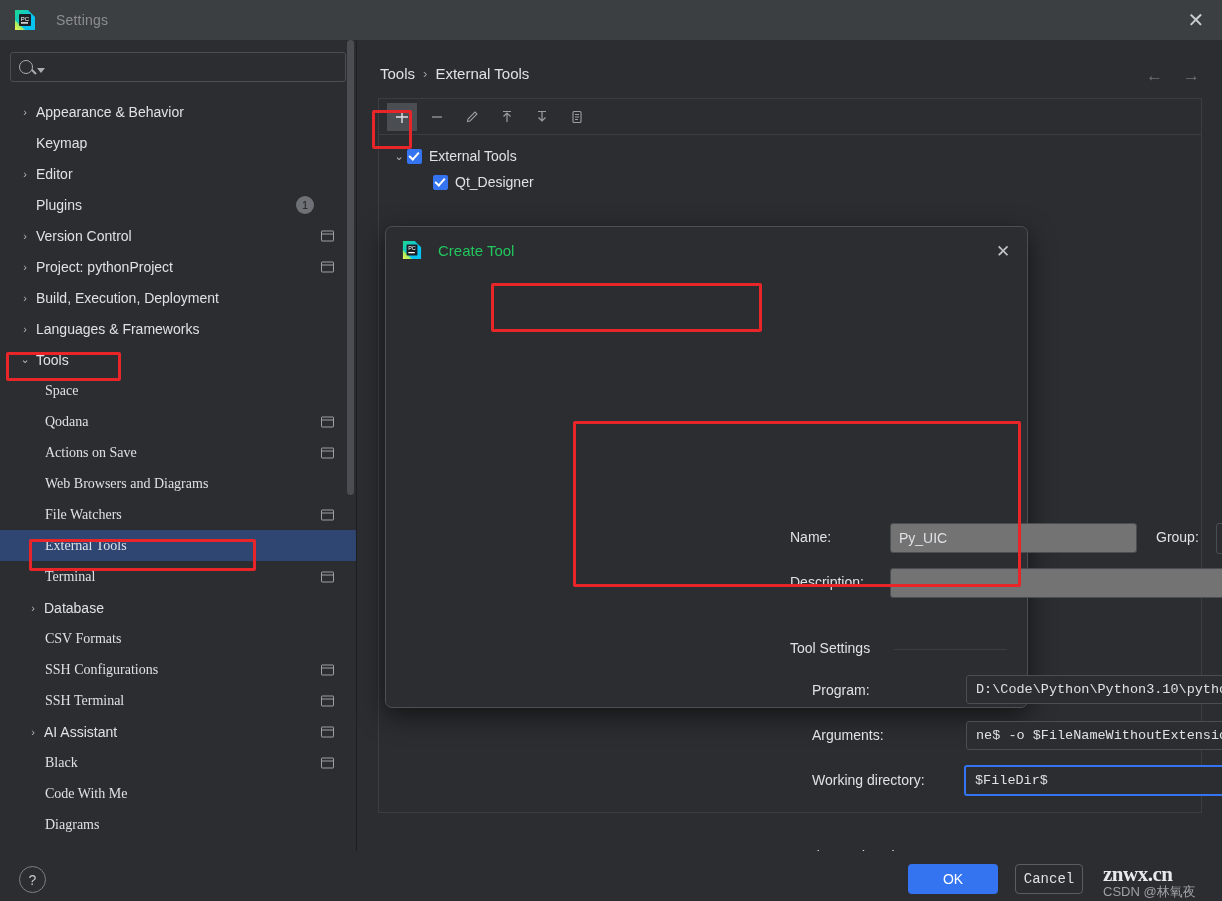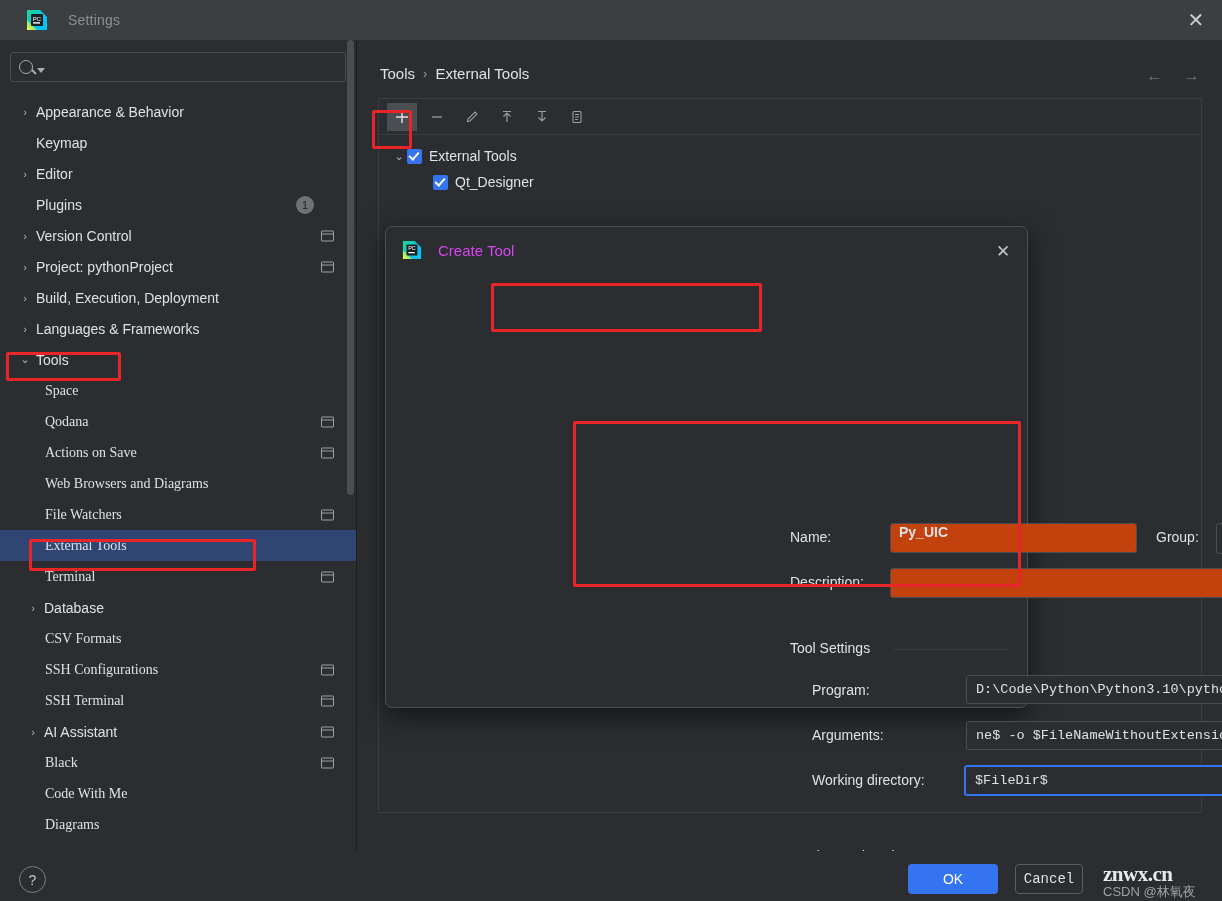--- a/index.html
+++ b/index.html
@@ -7,21 +7,21 @@
     width: 1222px; height: 901px;
     background: #2b2d30;
     font-family: "Liberation Sans", sans-serif;
     overflow: hidden;
   }
   body { position: relative; color: #dfe1e5; font-size: 13px; }
 
   
   #titlebar {
     position: absolute; left: 0; top: 0; width: 1222px; height: 40px;
-    background: #3c3f41; display: flex; align-items: center; padding-left: 12px;
+    background: #3c3f41; display: flex; align-items: center;
   }
   #pc-logo { width: 22px; height: 22px; margin-left: 14px; position: relative; }
   #title-text {
     margin-left: 20px; font-size: 14px; color: #8b8e92; letter-spacing: .2px;
   }
   #win-close {
     position: absolute; right: 8px; top: 4px; width: 36px; height: 32px;
     display: flex; align-items: center; justify-content: center;
     color: #c9ccd1; font-size: 20px; line-height: 1;
   }
@@ -125,30 +125,30 @@
   }
 
   
   #modal {
     position: absolute; left: 385px; top: 226px; width: 643px; height: 482px;
     background: #2b2d30; border: 1px solid #4b4e53; border-radius: 7px;
     box-shadow: 0 8px 26px rgba(0,0,0,.55);
   }
   #modal-head { height: 46px; display: flex; align-items: center; padding: 0 16px; }
   #modal-icon { width: 20px; height: 20px; position: relative; }
-  #modal-title { margin-left: 16px; font-size: 15px; color: #d946ef; }
+  #modal-title { margin-left: 16px; font-size: 15px; color: #22c55e; }
   #modal-close {
     position: absolute; right: 12px; top: 12px; width: 24px; height: 24px;
     display: flex; align-items: center; justify-content: center; color: #bfc2c7; font-size: 17px;
   }
   .flabel { font-size: 14px; color: #dfe1e5; }
   .finput {
-    background: #c2410c; border: 1px solid #4a4d51; border-radius: 3px;
-    height: 30px; display: flex; padding: 0 8px;
-    color: #dfe1e5; font-size: 14px; overflow: hidden; white-space: nowrap; font-weight: bold;
+    background: #737373; border: 1px solid #4a4d51; border-radius: 3px;
+    height: 30px; display: flex; align-items: center; padding: 0 8px;
+    color: #dfe1e5; font-size: 14px; overflow: hidden; white-space: nowrap;
   }
   #name-label { position: absolute; left: 404px; top: 302px; }
   #name-field { position: absolute; left: 504px; top: 296px; width: 247px; }
   #group-label { position: absolute; left: 770px; top: 302px; }
   #group-field {
     position: absolute; left: 830px; top: 296px; width: 178px; height: 31px;
     border: 1px solid #4a4d51; border-radius: 3px; display: flex; align-items: center;
   }
   #group-value { flex: 1; padding-left: 9px; font-size: 14px; }
 

